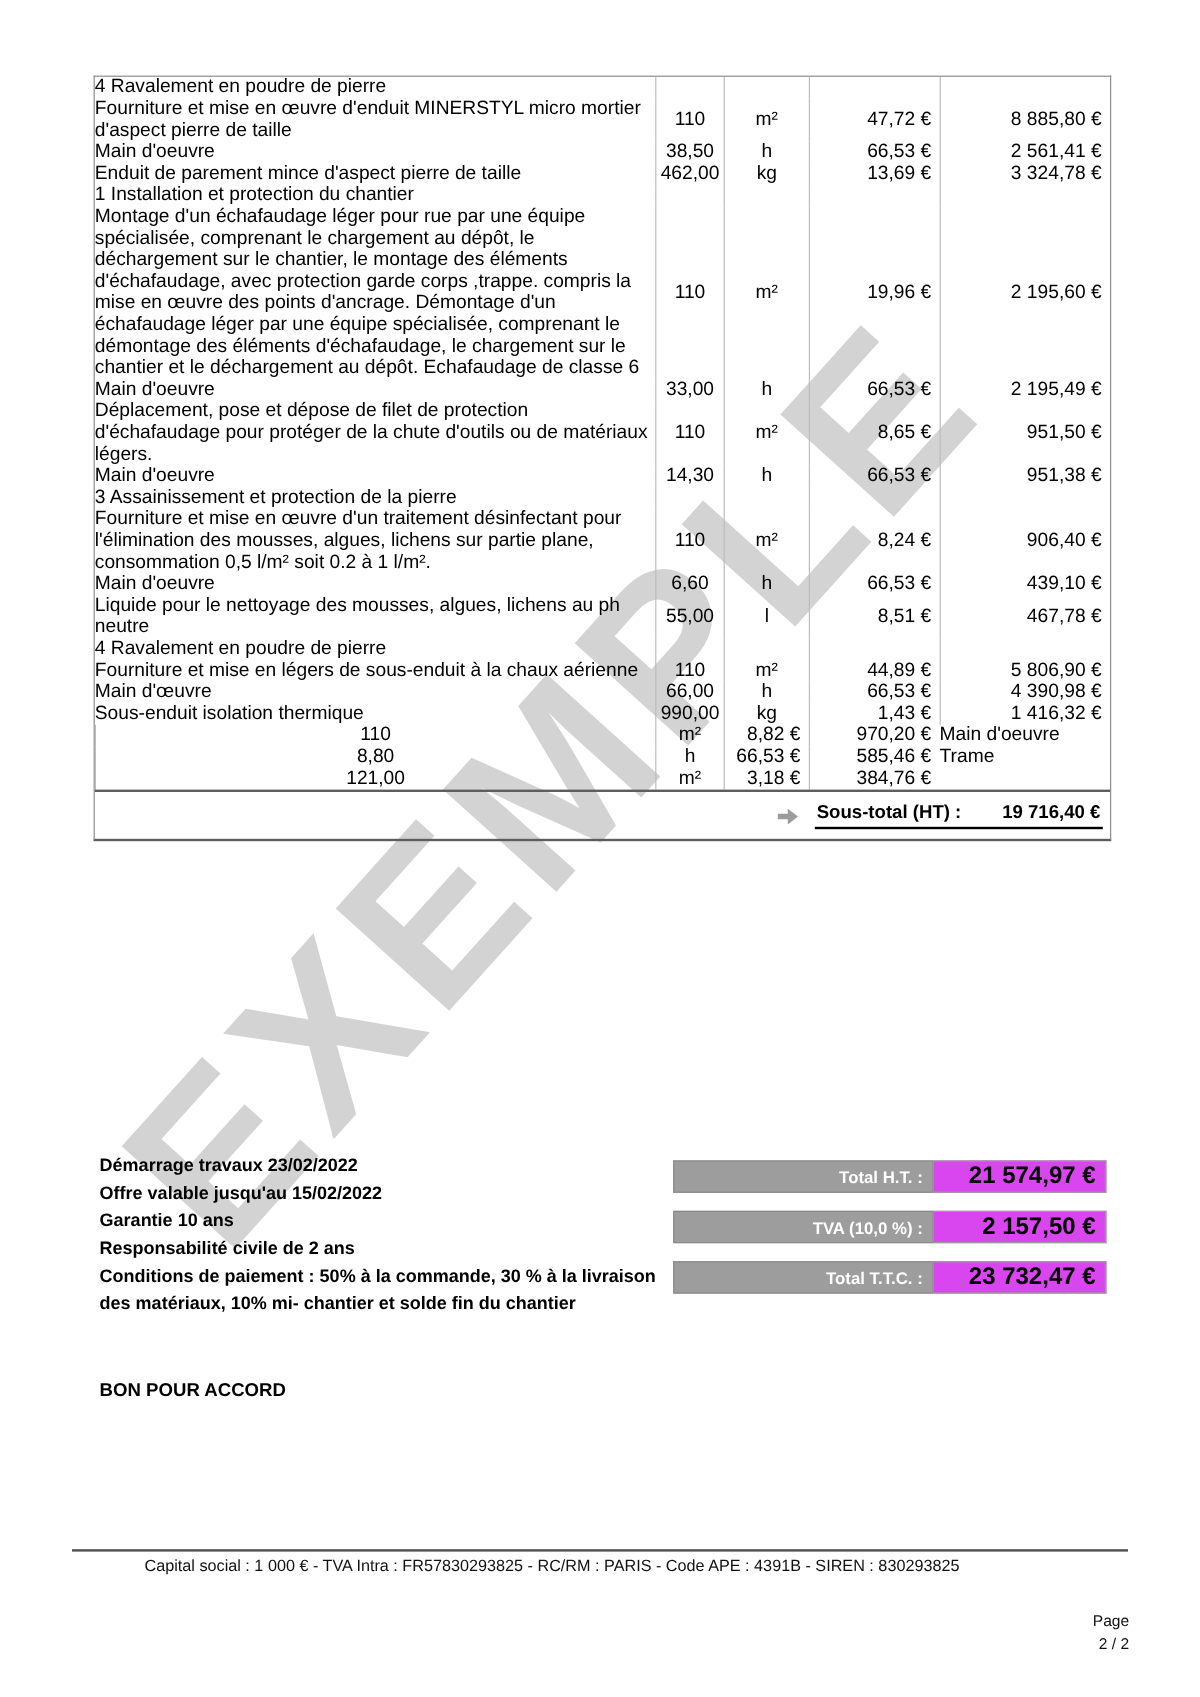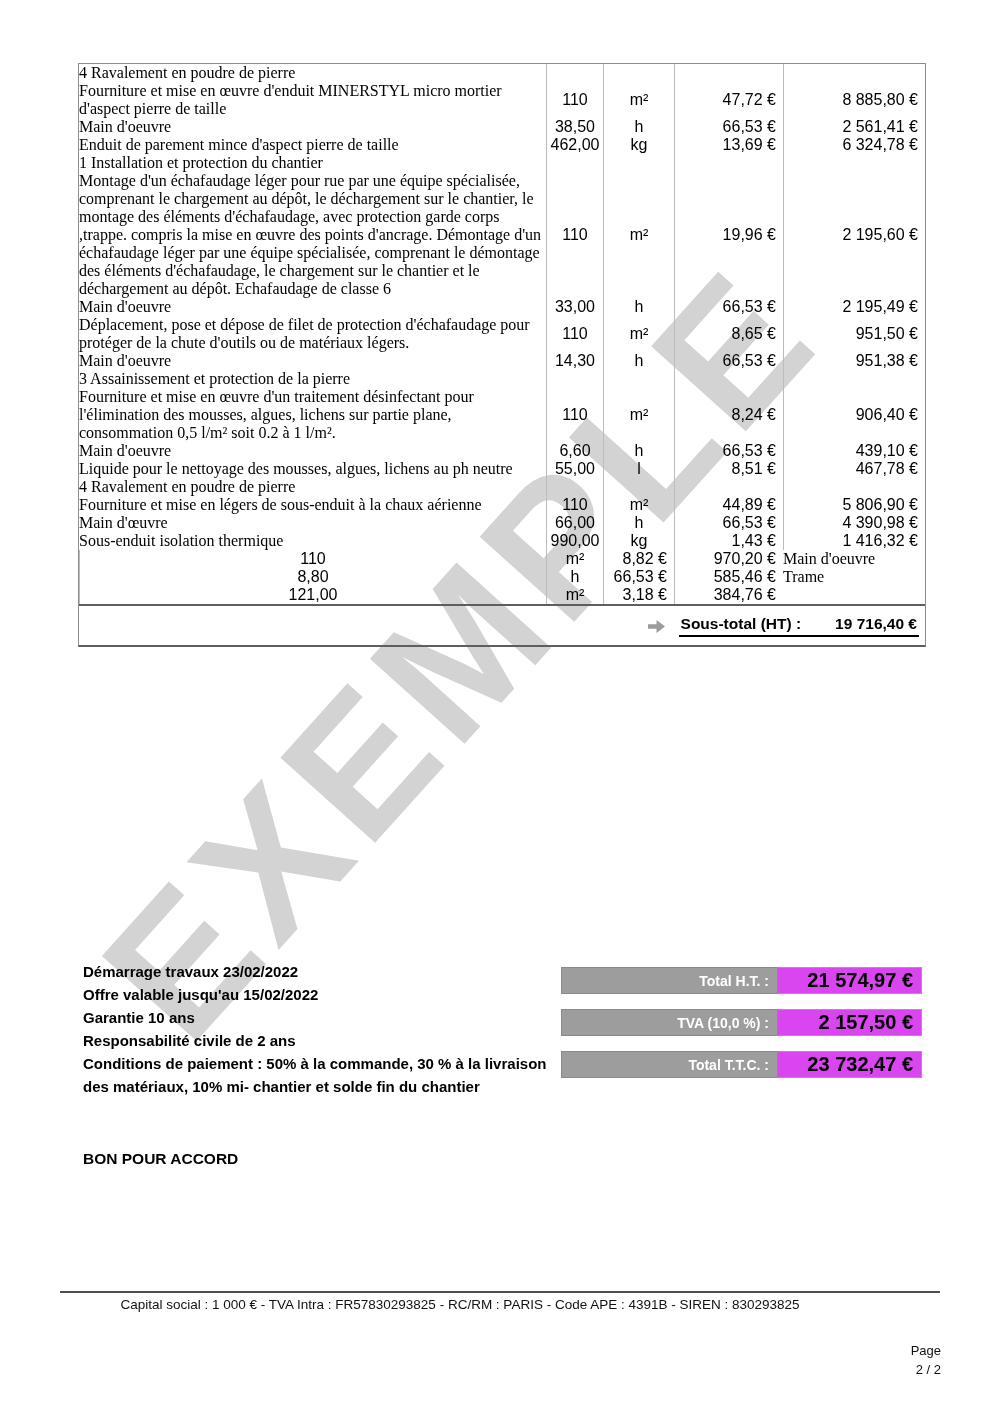--- a/index.html
+++ b/index.html
@@ -21,21 +21,21 @@
   
   .doc-table {
     position:absolute; left:78px; top:63px; width:848px; z-index:1;
     border:1px solid #8d8d8d; border-bottom:2px solid #5e5e5e;
     display:grid;
     grid-template-columns:467px 57px 71px 109px 1fr;
     background:transparent;
   }
   .cell { display:flex; align-items:center; min-height:100%; }
   .bl { border-left:1px solid #bcbcbc; }
-  .desc-cell { display:block;font-family:Liberation Serif, serif; }
+  .desc-cell { display:block; }
   .col-qty, .col-unit { justify-content:center; text-align:center; }
   .col-price, .col-total { justify-content:flex-end; padding-right:7px; text-align:right; }
 
   .subtotal-row {
     grid-column:1 / -1; border-top:2px solid #5e5e5e;
     display:flex; justify-content:flex-end; align-items:center;
     padding:9px 6px 8px 0; gap:10px;
   }
   .subtotal-line {
     display:flex; align-items:baseline; gap:34px;
@@ -102,21 +102,21 @@
       <div class="row-item cell num col-total bl">8 885,80 €</div>
       <div class="row-comp desc-cell">Main d'oeuvre</div>
       <div class="row-comp cell num col-qty bl">38,50</div>
       <div class="row-comp cell num col-unit bl">h</div>
       <div class="row-comp cell num col-price bl">66,53 €</div>
       <div class="row-comp cell num col-total bl">2 561,41 €</div>
       <div class="row-comp desc-cell">Enduit de parement mince d'aspect pierre de taille</div>
       <div class="row-comp cell num col-qty bl">462,00</div>
       <div class="row-comp cell num col-unit bl">kg</div>
       <div class="row-comp cell num col-price bl">13,69 €</div>
-      <div class="row-comp cell num col-total bl">6 324,78 €</div>
+      <div class="row-comp cell num col-total bl">3 324,78 €</div>
       <div class="row-section desc-cell">1 Installation et protection du chantier</div>
       <div class="row-section cell num col-qty bl"></div>
       <div class="row-section cell num col-unit bl"></div>
       <div class="row-section cell num col-price bl"></div>
       <div class="row-section cell num col-total bl"></div>
       <div class="row-item desc-cell">Montage d'un échafaudage léger pour rue par une équipe spécialisée, comprenant le chargement au dépôt, le déchargement sur le chantier, le montage des éléments d'échafaudage, avec protection garde corps ,trappe. compris la mise en œuvre des points d'ancrage.
 Démontage d'un échafaudage léger par une équipe spécialisée, comprenant le démontage des éléments d'échafaudage, le chargement sur le chantier et le déchargement au dépôt.
 Echafaudage de classe 6</div>
       <div class="row-item cell num col-qty bl">110</div>
       <div class="row-item cell num col-unit bl">m²</div>

